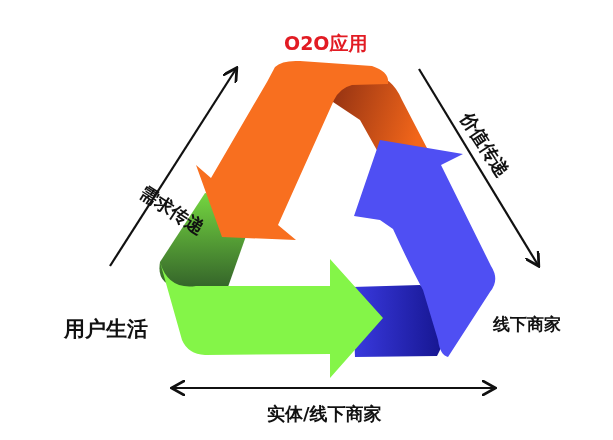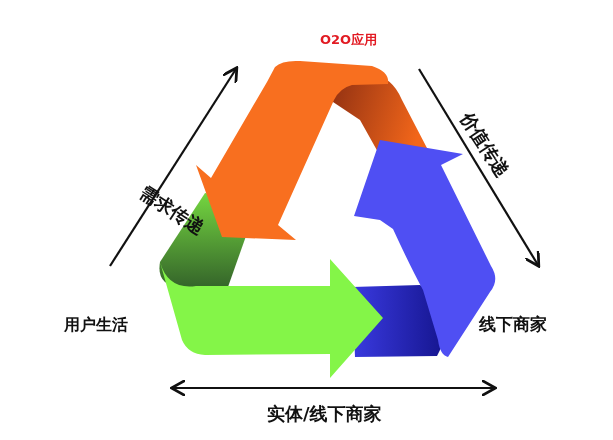--- a/index.html
+++ b/index.html
@@ -1,22 +1,22 @@
 <!DOCTYPE html>
 <html><head>
 <meta charset="utf-8">
 <style>
   html, body { margin: 0; padding: 0; background: #ffffff; }
   body { width: 613px; height: 440px; position: relative; overflow: hidden;
          font-family: "DejaVu Sans", "Liberation Sans", sans-serif; }
   #diagram { position: absolute; left: 0; top: 0; }
   .label { position: absolute; font-weight: bold; color: #111; white-space: nowrap; }
-  #title { left: 284px; top: 31px; color: #e21b23; font-size: 13px; letter-spacing: 0px; margin-left: 36px; }
-  #lbl-left { left: 64px; top: 315px; font-size: 16px; }
-  #lbl-right { left: 479px; top: 313px; font-size: 17px; }
+  #title { left: 284px; top: 31px; color: #e21b23; font-size: 19px; letter-spacing: 0px; }
+  #lbl-left { left: 64px; top: 315px; font-size: 21px; }
+  #lbl-right { left: 493px; top: 313px; font-size: 17px; }
   #lbl-bottom { left: 267px; top: 402px; font-size: 18px; }
   .vert { position: absolute; font-weight: bold; font-size: 18px; color: #111;
           white-space: nowrap; transform-origin: 0 0; }
   #lbl-demand { left: 170px; top: 147px; transform: rotate(-57deg) translate(-40px, 0) rotate(90deg); }
   #lbl-value { left: 475px; top: 108px; transform: rotate(57deg); }
 </style>
 </head>
 <body>
 
 <svg id="diagram" width="613" height="440" viewBox="0 0 613 440" xmlns="http://www.w3.org/2000/svg">

